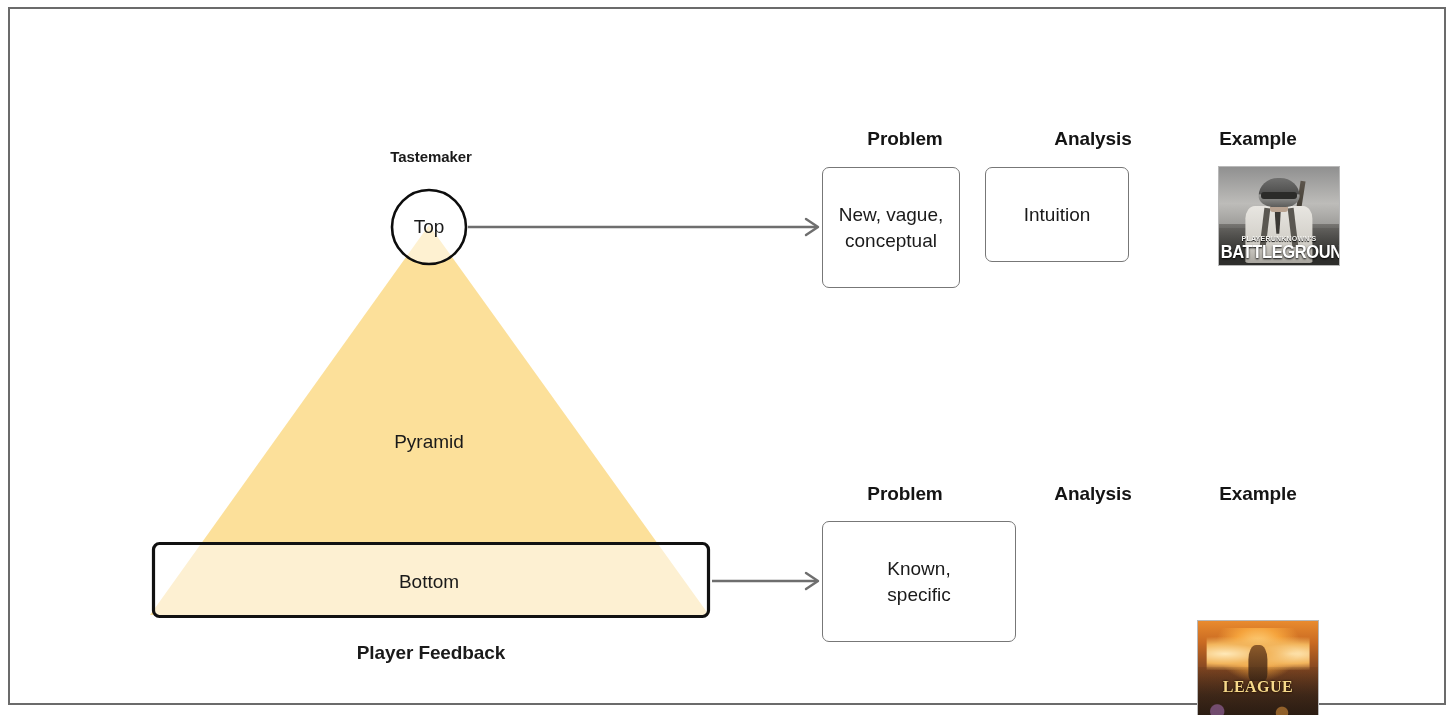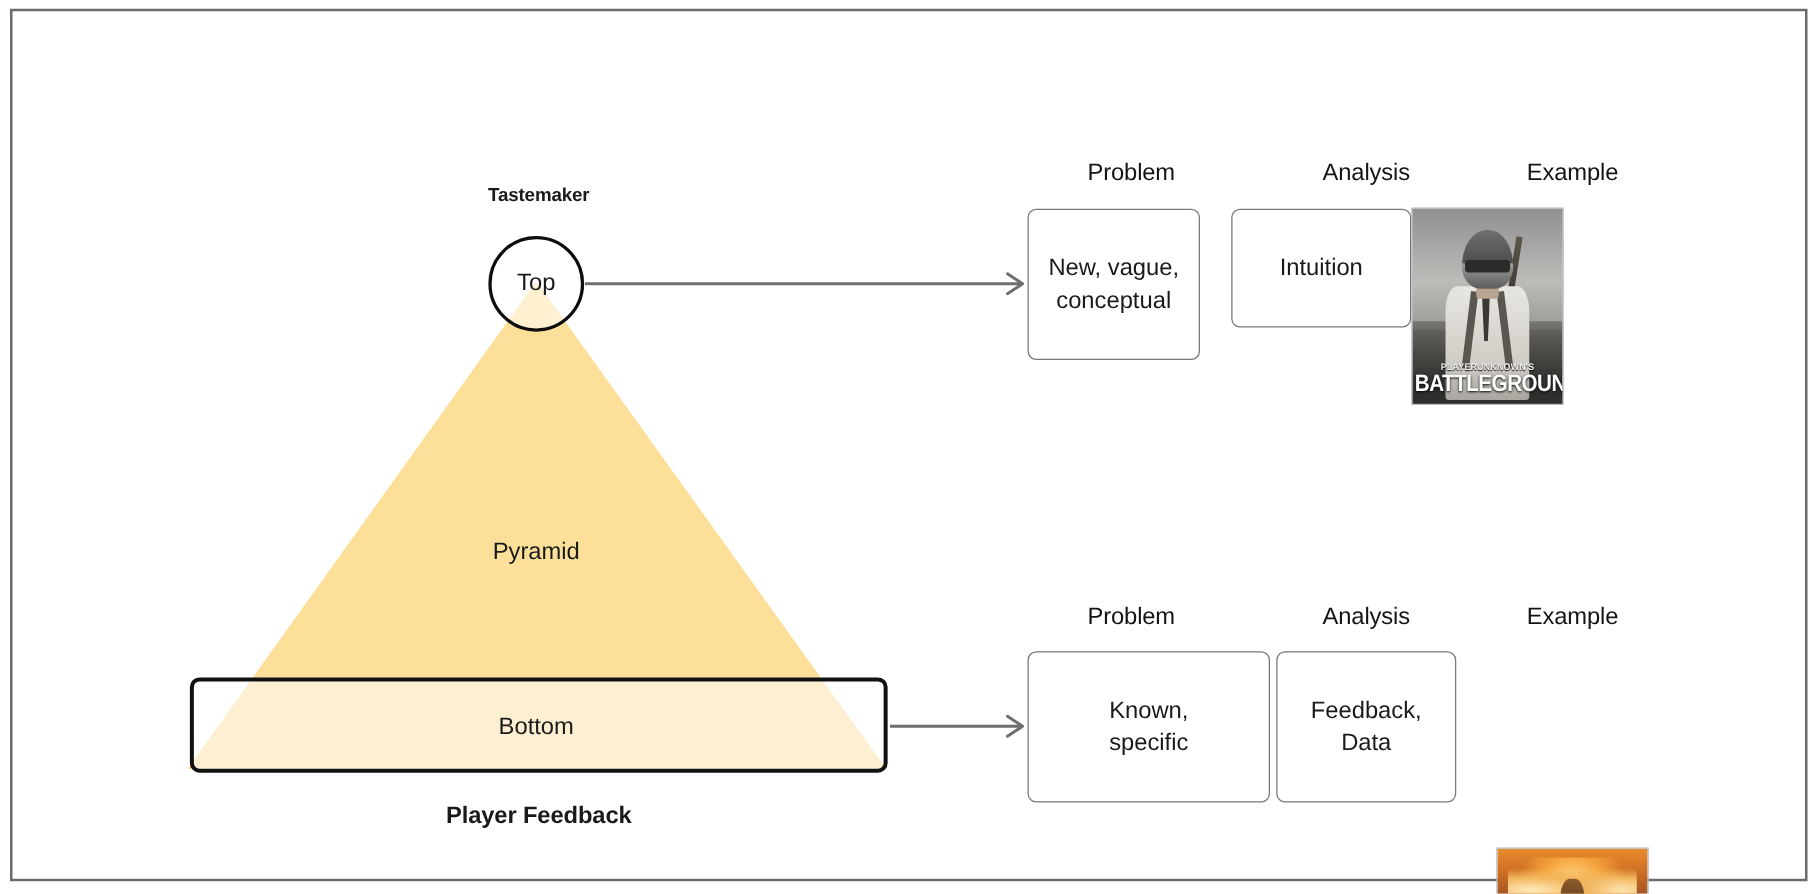--- a/index.html
+++ b/index.html
@@ -93,21 +93,21 @@
     margin-left: 0;
   }
   #pyramid-title .line {
     display: block;
   }
 
   
   .col-header {
     position: absolute;
     font-size: 19px;
-    font-weight: normal;
+    font-weight: bold;
     color: #141414;
     white-space: nowrap;
     transform: translateX(-50%);
     text-align: center;
     letter-spacing: -0.1px;
   }
 
   .box {
     position: absolute;
     box-sizing: border-box;
@@ -351,21 +351,21 @@
       <span class="line">conceptual</span>
     </div>
   </div>
 
   <div class="box" style="left:985px; top:167px; width:144px; height:95px;">
     <div>
       <span class="line">Intuition</span>
     </div>
   </div>
 
-  <div class="thumb pubg" style="left:1129px; top:166px; width:122px; height:158px;">
+  <div class="thumb pubg" style="left:1218px; top:166px; width:122px; height:100px;">
     <div class="sky"></div>
     <div class="ground"></div>
     <div class="gun"></div>
     <div class="gunstock"></div>
     <div class="torso"></div>
     <div class="strapL"></div>
     <div class="strapR"></div>
     <div class="tie"></div>
     <div class="neck"></div>
     <div class="helmet"></div>
@@ -380,26 +380,20 @@
   <div class="col-header" style="left:1093px; top:483px;">Analysis</div>
   <div class="col-header" style="left:1258px; top:483px;">Example</div>
 
   <div class="box" style="left:822px; top:521px; width:194px; height:121px;">
     <div>
       <span class="line">Known,</span>
       <span class="line">specific</span>
     </div>
   </div>
 
-  <div class="box" style="left:1021px; top:521px; width:144px; height:121px;">
-    <div>
-      <span class="line">Feedback,</span>
-      <span class="line">Data</span>
-    </div>
-  </div>
 
   <div class="thumb lol" style="left:1197px; top:520px; width:122px; height:122px;">
     <div class="sun"></div>
     <div class="wings"></div>
     <div class="centerfig"></div>
     <div class="crowd"></div>
     <div class="titlewrap">
       <span class="t1">LEAGUE</span>
 
     </div>

